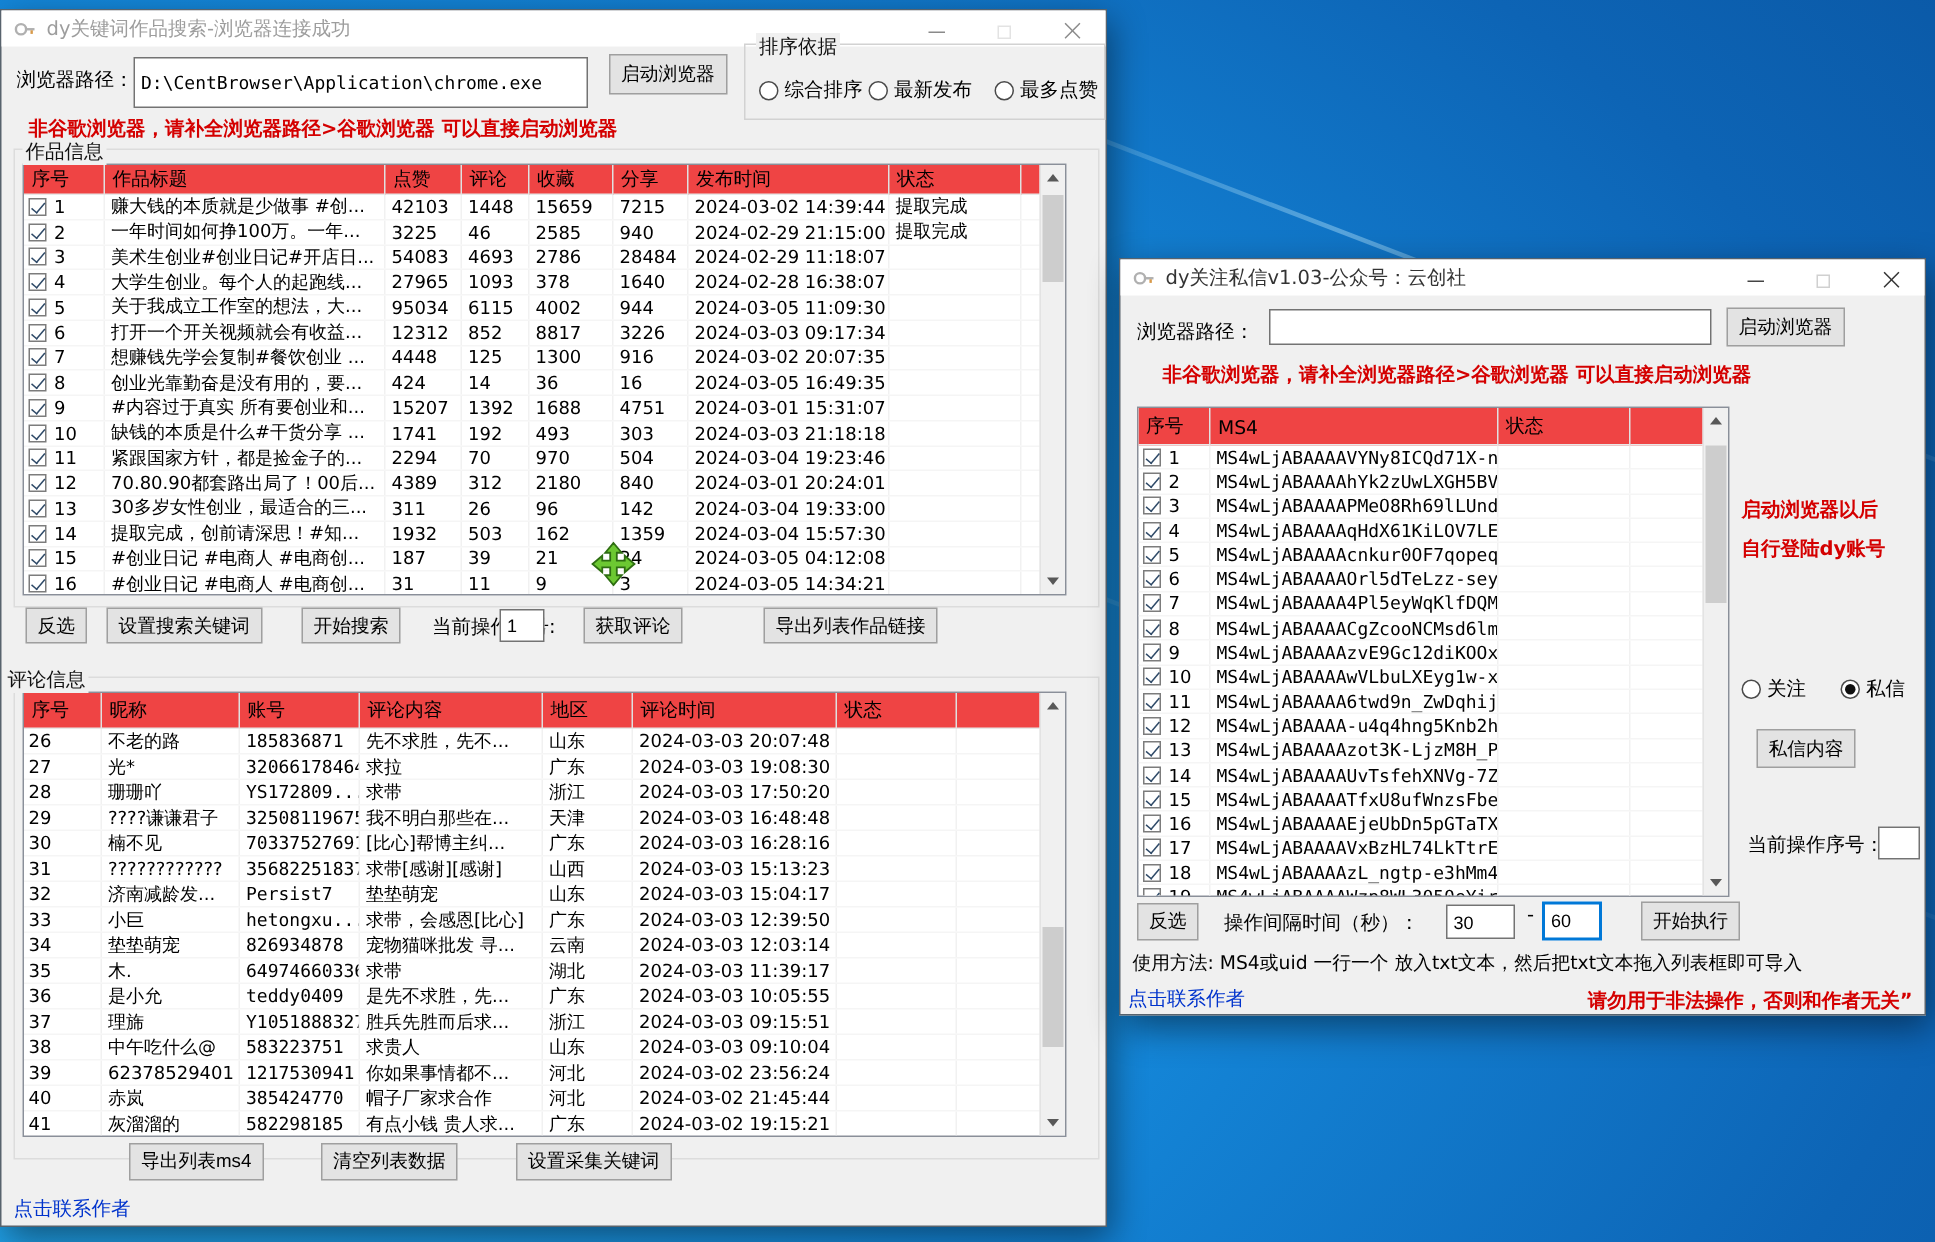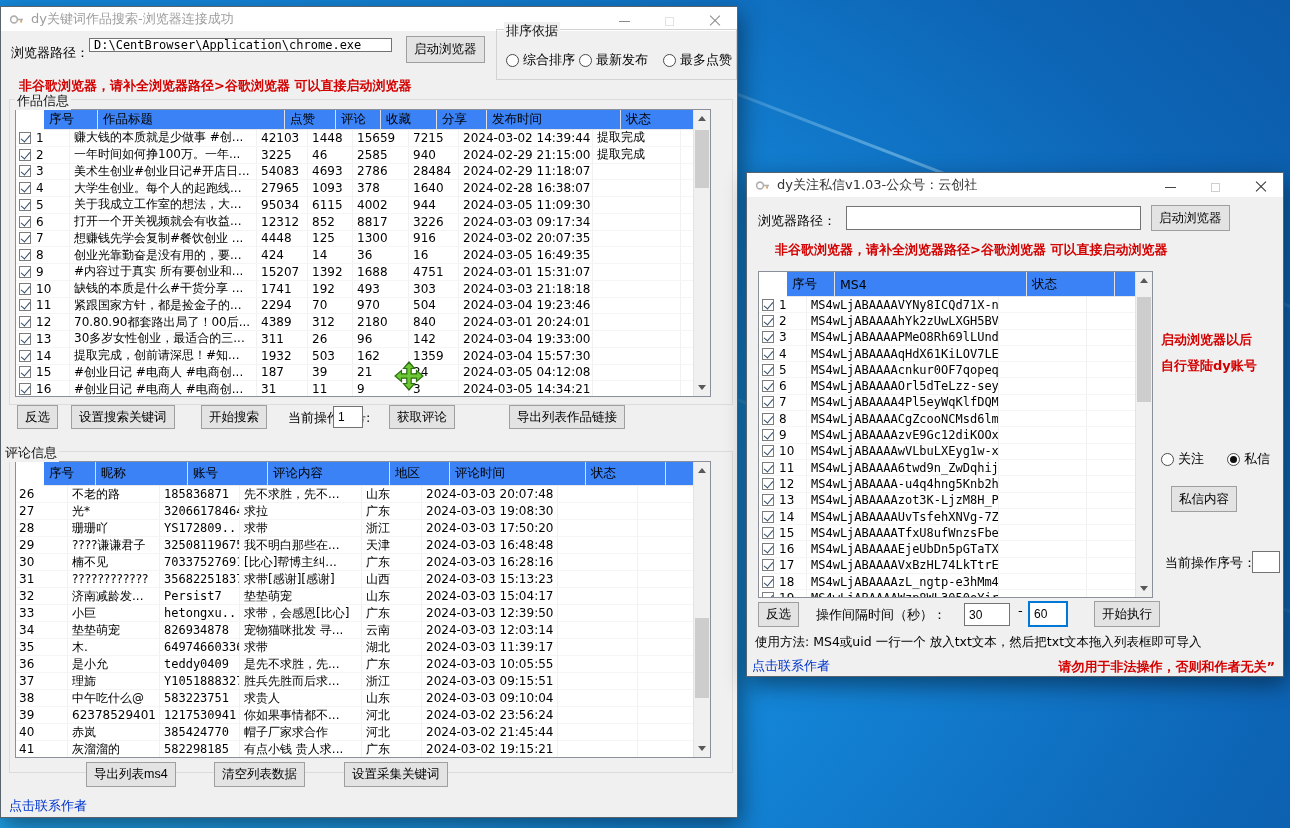--- a/index.html
+++ b/index.html
@@ -63,21 +63,21 @@
   .radio.on::after { content:''; display:block; width:7px; height:7px; margin:2px;
     border-radius:50%; background:#101010; }
   .radio-item { position:absolute; display:flex; align-items:center; font-size:13px; white-space:nowrap; }
 
   
   .lv { position:absolute; background:#fff; border:1px solid #8a8f99; overflow:hidden; }
   .lv-grid { display:grid; align-items:stretch; }
   .works-grid    { grid-template-columns:54px 187px 51px 45px 56px 50px 134px 88px 1fr; }
   .comments-grid { grid-template-columns:52px 92px 80px 122px 60px 136px 80px 1fr; }
   .ms4-grid      { grid-template-columns:48px 192px 88px 1fr; }
-  .lv-header { background:#3b82f6;margin-left:28px; }
+  .lv-header { background:#ef4444; }
   .lv-hcell { border-right:1px solid #e0e0e0; border-bottom:1px solid #e8e8e8;
     padding:0 5px; display:flex; align-items:center; font-size:12.5px; overflow:hidden; white-space:nowrap; }
   .works-hd .lv-hcell { height:20px; } .comments-hd .lv-hcell { height:24px; } .ms4-hd .lv-hcell { height:25px; }
   .lv-row { border-bottom:1px solid #f5f5f5; }
   .works-body .lv-row { height:16.75px; } .comments-body .lv-row { height:17px; } .ms4-body .lv-row { height:16.3px; }
   .lv-cell { border-right:1px solid #f1f1f1; padding:0 4px; display:flex; align-items:center;
     overflow:hidden; white-space:nowrap; font-size:12px; }
   .lv-first { padding-left:3px; }
   .cb { width:12px; height:12px; border:1px solid #7c7c7c; background:#fff;
     display:inline-block; position:relative; margin-right:5px; flex:none; }
@@ -123,21 +123,21 @@
       <div class="ctrl">
           <span class="ic-max"></span>
         </div>
       <div class="ctrl">
           <span class="ic-close"></span>
         </div>
     </div>
   </div>
 
   <span class="lbl" style="left:10px; top:37px;">浏览器路径：</span>
-  <input class="tin mono" style="left: 88px; top: 31px; width: 303px; height: 14px;" value="D:\CentBrowser\Application\chrome.exe">
+  <input class="tin mono" style="left: 88px; top: 31px; width: 303px; height: 34px;" value="D:\CentBrowser\Application\chrome.exe">
   <button class="btn" style="left:405px; top:29px; height:27px;">启动浏览器</button>
 
   <div class="groupbox" style="left:495px; top:22px; width:241px; height:51px; border-color:#d2d2d2;"></div>
   <span class="grouplabel" style="left:503px; top:15px;">排序依据</span>
   <div class="radio-item" style="left:505px; top:44px;">
     <span class="radio"></span>
     <span>综合排序</span>
   </div>
   <div class="radio-item" style="left:578px; top:44px;">
     <span class="radio"></span>

